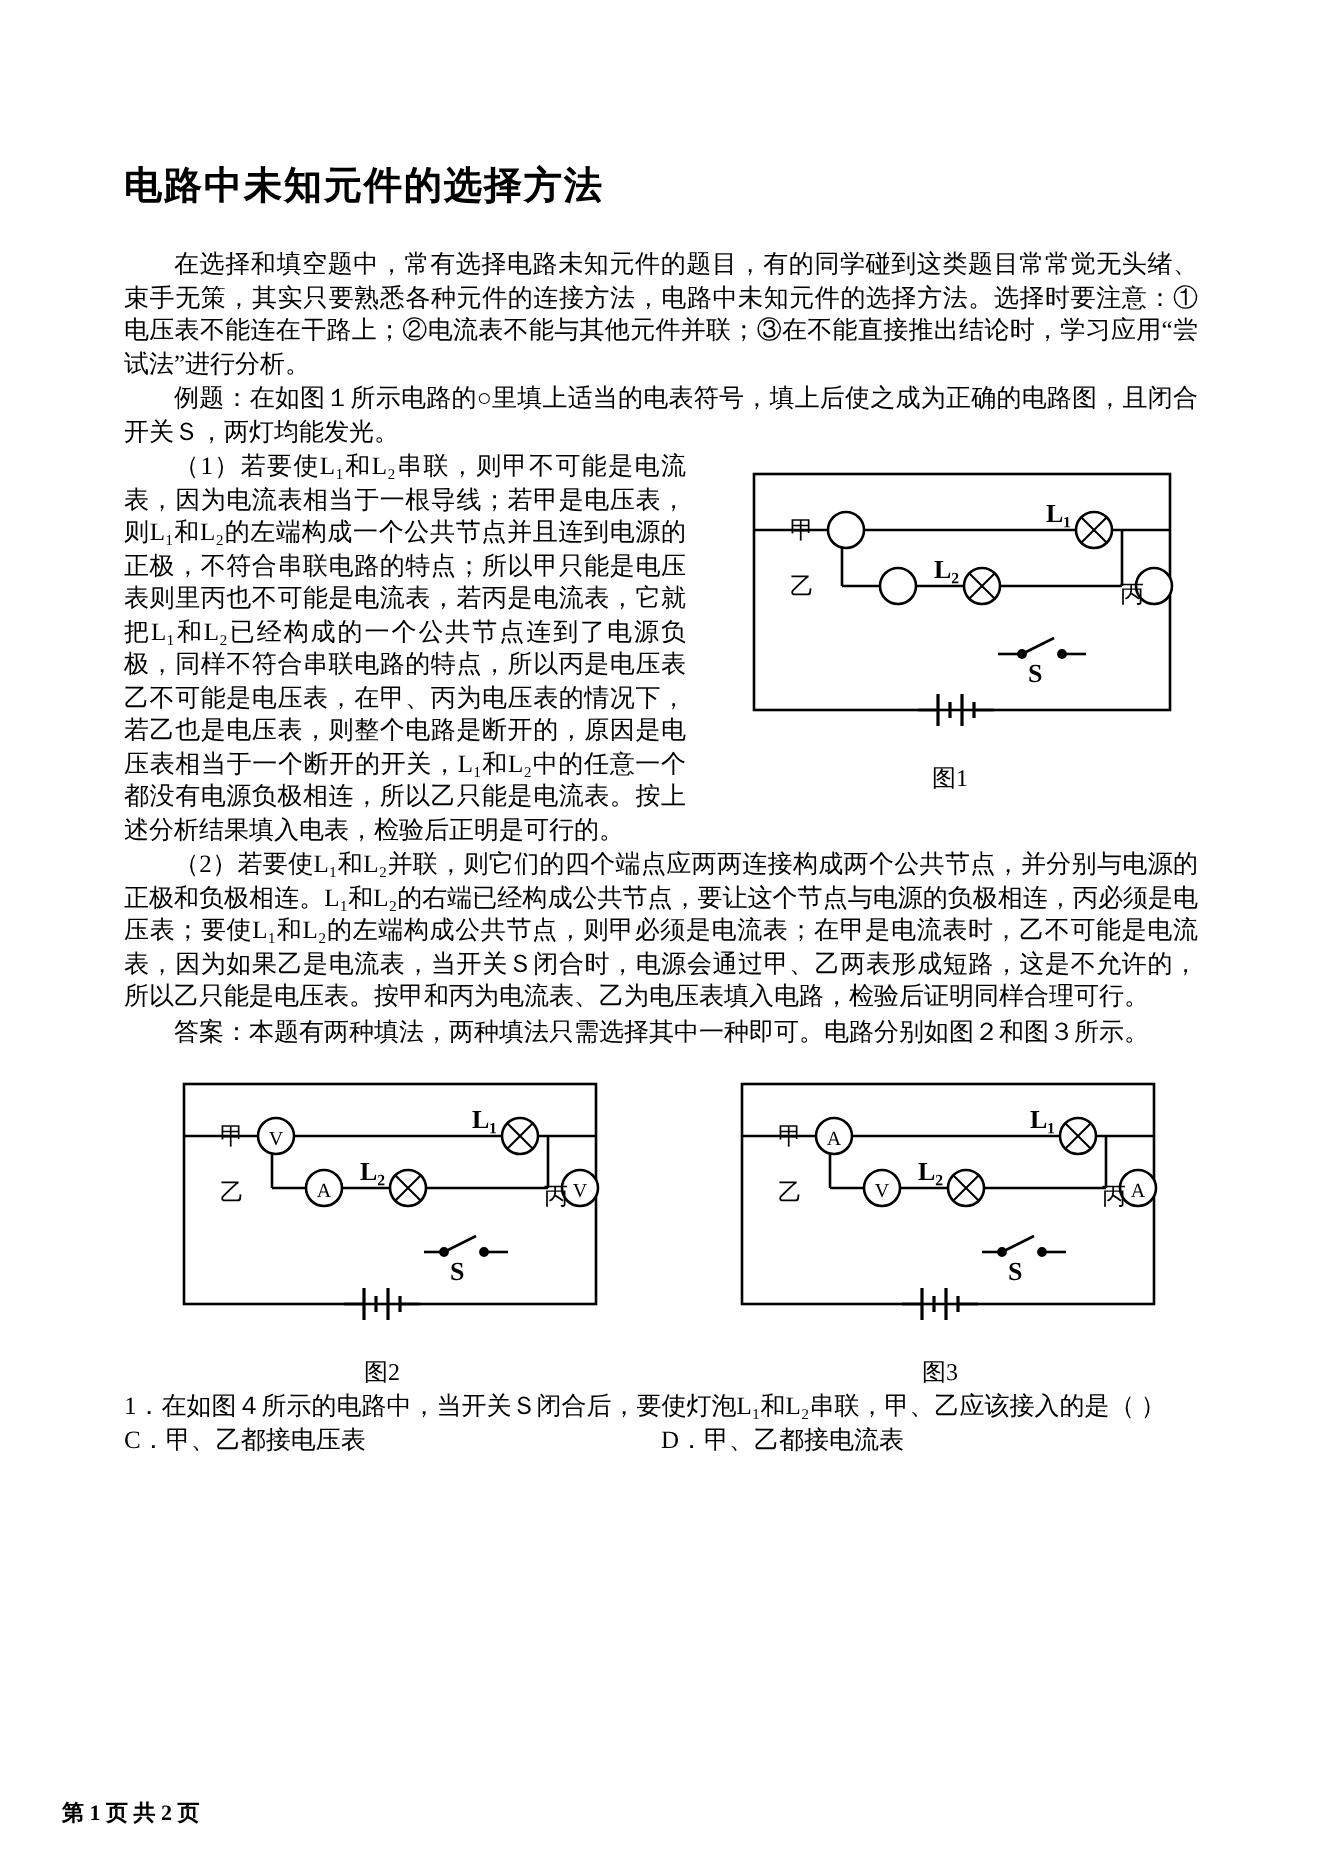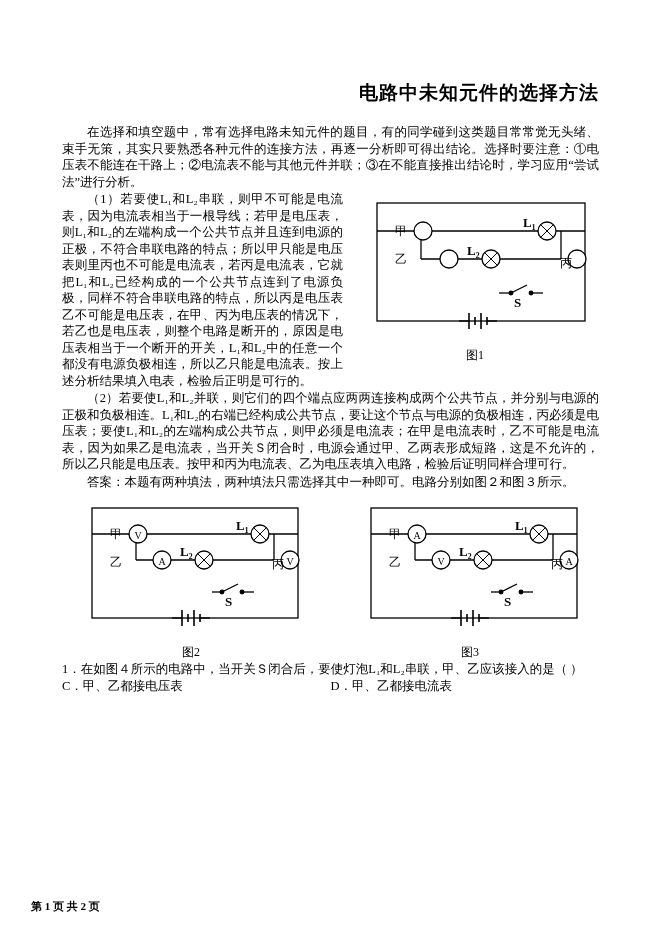--- a/index.html
+++ b/index.html
@@ -10,21 +10,21 @@
     position:relative;
     overflow:hidden;
   }
   .page{
     position:absolute;left:0;top:0;width:661px;height:935px;
     box-sizing:border-box;
     padding:56px 62px 0 62px;
   }
   h1.title{
     font-family:"Liberation Serif", serif;
-    font-size:19px;font-weight:bold;text-align:right;
+    font-size:19px;font-weight:bold;text-align:left;
     margin:24px 0 18px 0;letter-spacing:1px;
   }
   p.para{
     font-size:12.5px;line-height:16.5px;text-align:justify;
     margin:0 0 1px 0;text-indent:2em;
   }
   .flowbox{
     position:relative;
     font-size:12.5px;line-height:16.5px;text-align:justify;
   }
@@ -61,21 +61,22 @@
   }
   .clear{clear:both;}
 </style>
 </head>
 <body>
 
 <div class="page">
 
   <h1 class="title">电路中未知元件的选择方法</h1>
 
-  <p class="para">在选择和填空题中，常有选择电路未知元件的题目，有的同学碰到这类题目常常觉无头绪、束手无策，其实只要熟悉各种元件的连接方法，再逐一分析即可得出结论。选择时要注意：①电压表不能连在干路上；②电流表不能与其他元件并联；③在不能直接推出结论时，学习应用“尝试法”进行分析。</p>
+  <p class="para">在选择和填空题中，常有选择电路未知元件的题目，有的同学碰到这类题目常常觉无头绪、束手无策，其实只要熟悉各种元件的连接方法，电路中未知元件的选择方法。选择时要注意：①电压表不能连在干路上；②电流表不能与其他元件并联；③在不能直接推出结论时，学习应用“尝试法”进行分析。</p>
+  <p class="para">例题：在如图１所示电路的○里填上适当的电表符号，填上后使之成为正确的电路图，且闭合开关Ｓ，两灯均能发光。</p>
 
   <div class="flowbox">
     <div class="fig1-wrap">
       <svg class="circuit" width="248" height="150" viewBox="0 0 248 150">
         <g fill="none" stroke="#000" stroke-width="1.3">
 
           <rect x="26" y="10" width="208" height="118"></rect>
 
           <line x1="26" y1="38" x2="234" y2="38"></line>
 

